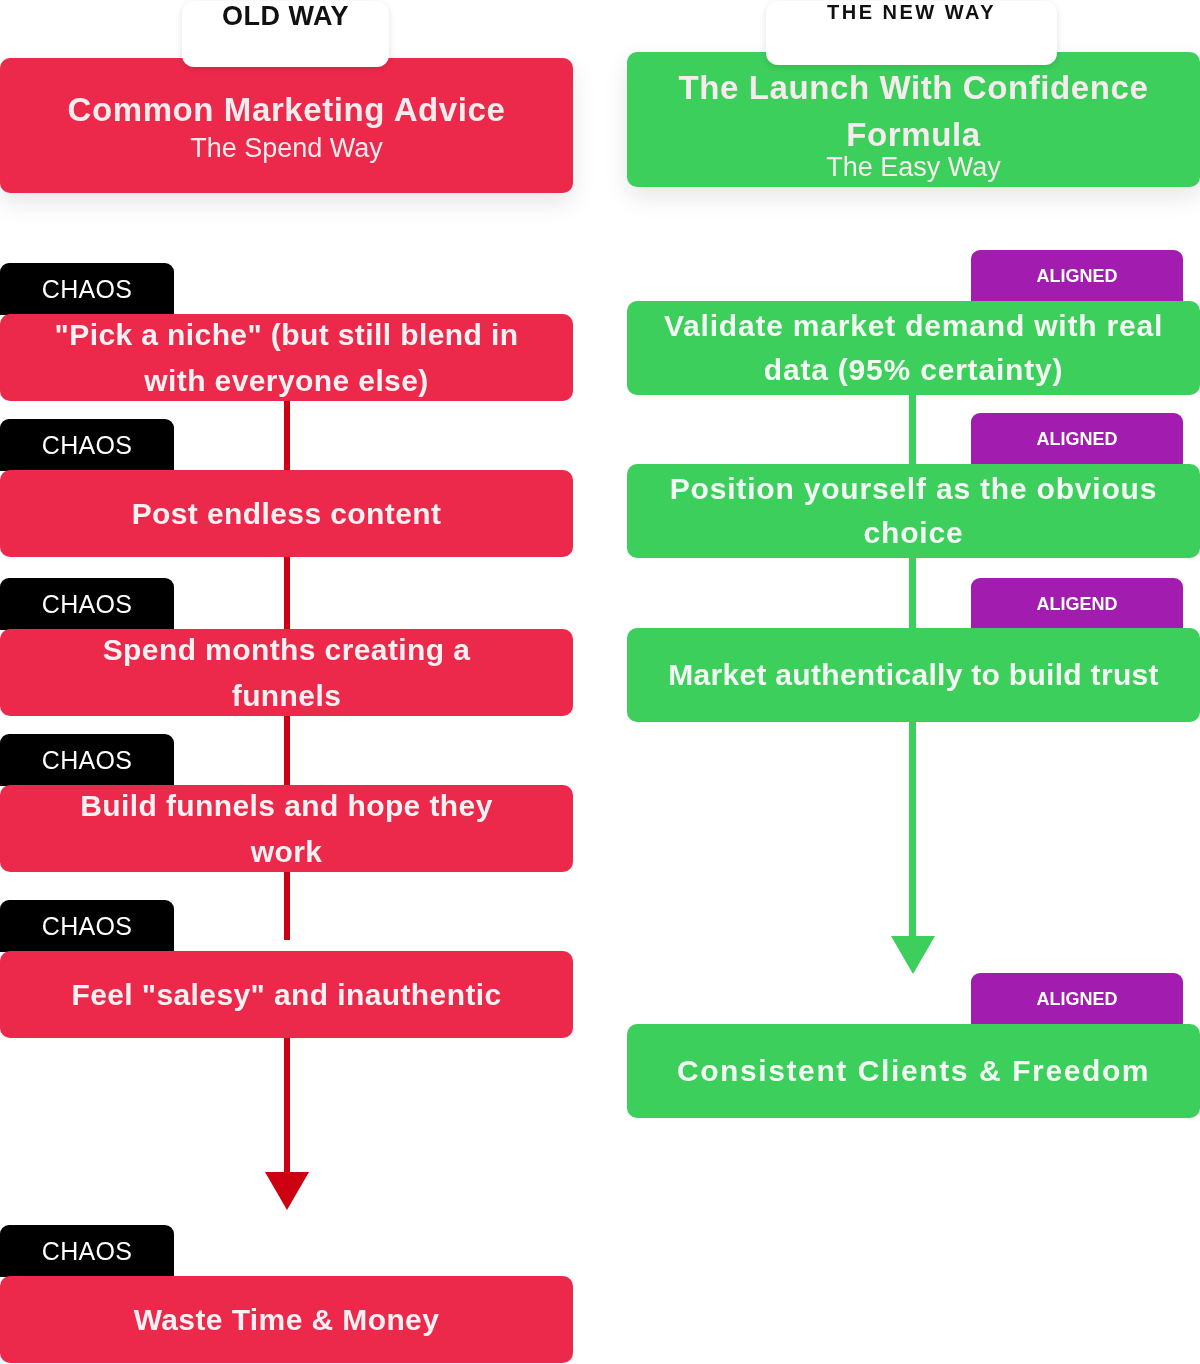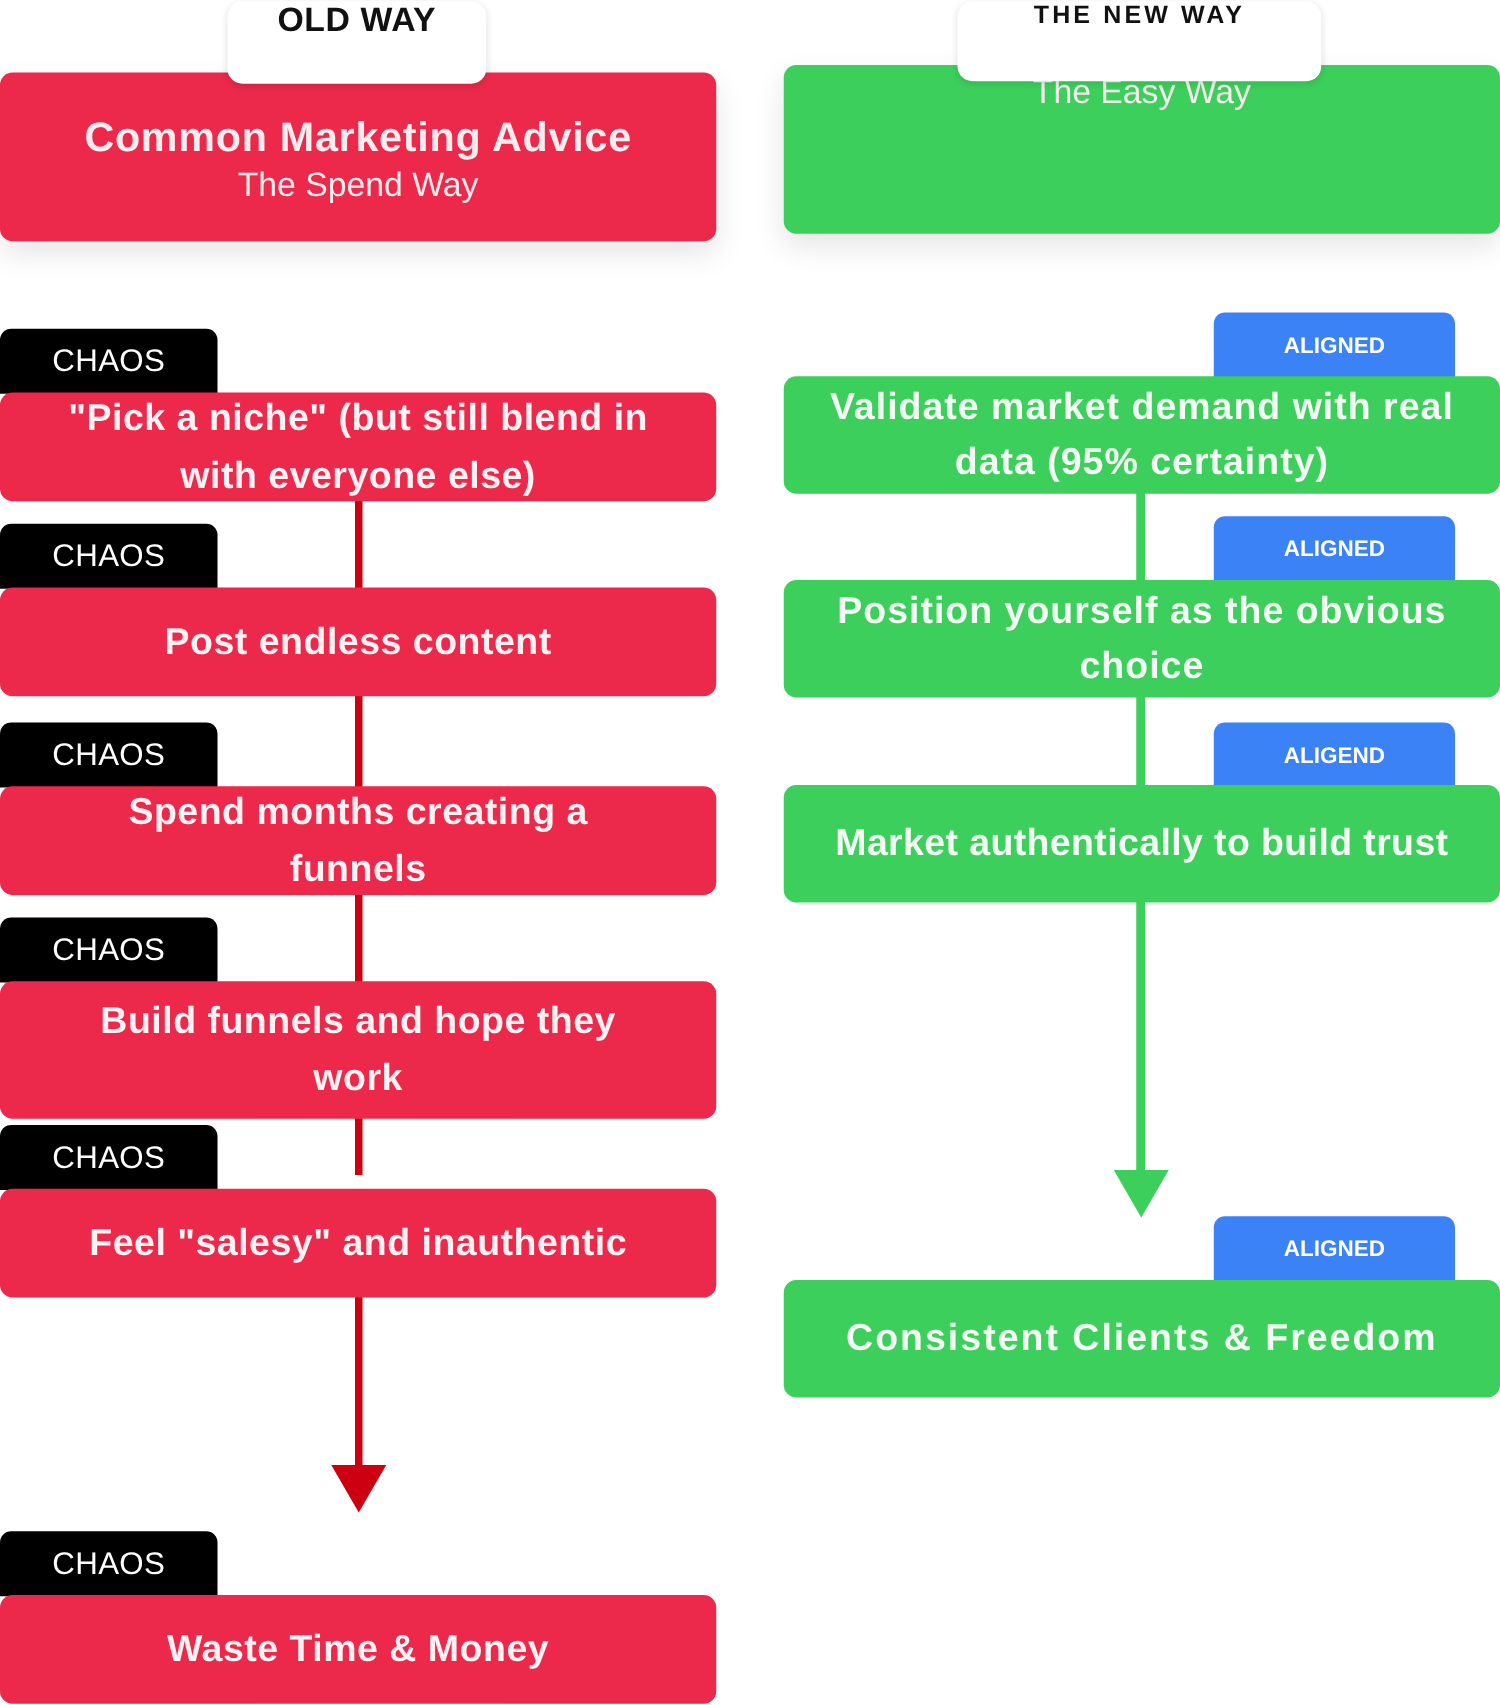--- a/index.html
+++ b/index.html
@@ -13,21 +13,21 @@
     .hdr-title { font-weight: 700; font-size: 33px; letter-spacing: 0.6px; line-height: 47px; }
     .hdr-sub { font-size: 27px; line-height: 30px; font-weight: 400; }
     .tab-white { background: #ffffff; border-radius: 12px; box-shadow: 0 2px 6px rgba(0,0,0,0.12); display: flex; align-items: flex-start; justify-content: center; font-weight: 700; color: #111; }
 
     
     .step { border-radius: 10px; display: flex; align-items: center; justify-content: center; text-align: center; color: #fbf1f3; font-weight: 700; box-sizing: border-box; }
     .step-red { background: #ec294b; font-size: 30px; line-height: 46px; letter-spacing: 0.4px; }
     .step-green { background: #3ccf5c; font-size: 30px; line-height: 44px; letter-spacing: 0.8px; color: #f3faf4; }
 
     .chaos-tag { left: 0; width: 174px; height: 52px; background: #000; border-radius: 9px 9px 0 0; color: #fff; font-size: 25px; display: flex; align-items: center; justify-content: center; letter-spacing: 0.3px; }
-    .aligned-tag { left: 971px; width: 193px; height: 52px; background: #3b82f6; border-radius: 9px 9px 0 0; color: #fff; font-size: 18px; font-weight: 700; display: flex; align-items: center; justify-content: center; }
+    .aligned-tag { left: 971px; width: 212px; height: 52px; background: #a21caf; border-radius: 9px 9px 0 0; color: #fff; font-size: 18px; font-weight: 700; display: flex; align-items: center; justify-content: center; }
 
     .line-red { background: #cc0011; width: 6px; }
     .line-green { background: #3ccf5c; width: 7px; }
   </style>
 </head>
 <body>
 
 <div>
 
   <div class="abs hdr-box red" style="left:0; top:58px; width:573px; height:135px; padding-top:28px;">
@@ -61,21 +61,21 @@
   <div class="abs chaos-tag" style="top:578px;">
     <span>CHAOS</span>
   </div>
   <div class="abs step step-red" style="left:0; top:629px; width:573px; height:87px; padding:0 60px;">
     <span>Spend months creating a funnels</span>
   </div>
 
   <div class="abs chaos-tag" style="top:734px;">
     <span>CHAOS</span>
   </div>
-  <div class="abs step step-red" style="left:0; top:785px; width:573px; height:110px; padding:0 50px;">
+  <div class="abs step step-red" style="left:0; top:785px; width:573px; height:87px; padding:0 50px;">
     <span>Build funnels and hope they work</span>
   </div>
 
   <div class="abs chaos-tag" style="top:900px;">
     <span>CHAOS</span>
   </div>
   <div class="abs step step-red" style="left:0; top:951px; width:573px; height:87px;">
     <span>Feel "salesy" and inauthentic</span>
   </div>
 
@@ -83,20 +83,21 @@
     <span>CHAOS</span>
   </div>
   <div class="abs step step-red" style="left:0; top:1276px; width:573px; height:87px;">
     <span>Waste Time &amp; Money</span>
   </div>
 </div>
 
 <div>
 
   <div class="abs hdr-box green" style="left:627px; top:52px; width:573px; height:135px; padding:12px 10px 0;">
+    <div class="hdr-title" style="line-height:47px;">The Launch With Confidence Formula</div>
     <div class="hdr-sub" style="margin-top:-6px;">The Easy Way</div>
   </div>
   <div class="abs tab-white" style="left:766px; top:1px; width:291px; height:64px; font-size:20px; letter-spacing:2.5px;">
     <span>THE NEW WAY</span>
   </div>
 
   <div class="abs line-green" style="left:909px; top:394px; height:545px;"></div>
   <svg class="abs" style="left:890px; top:934px;" width="46" height="42">
     <polygon points="1,2 45,2 23,40" fill="#3ccf5c"></polygon>
   </svg>

